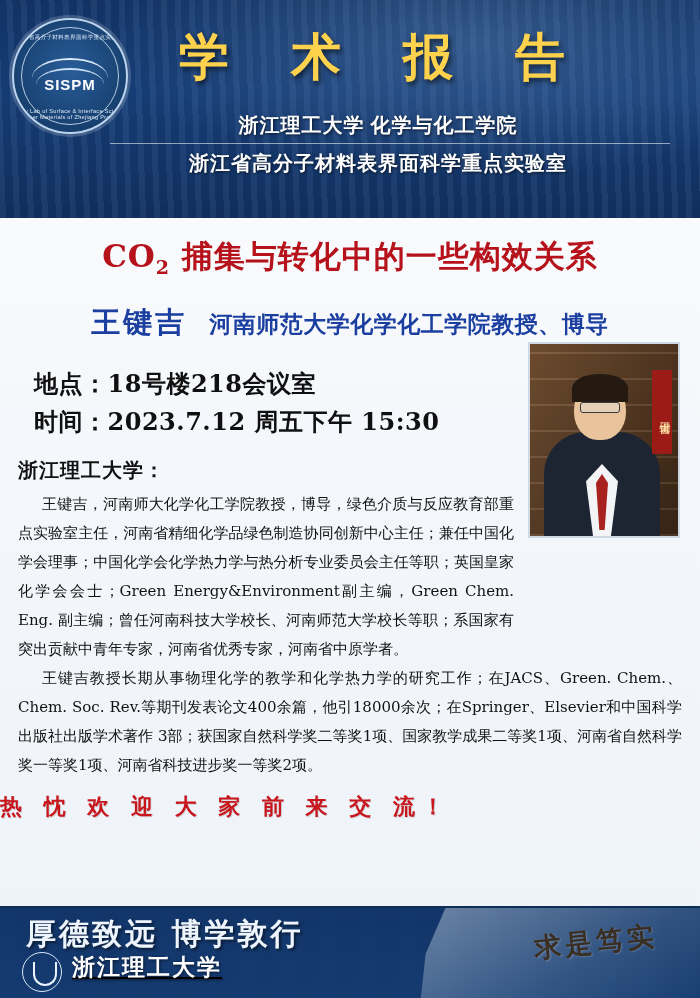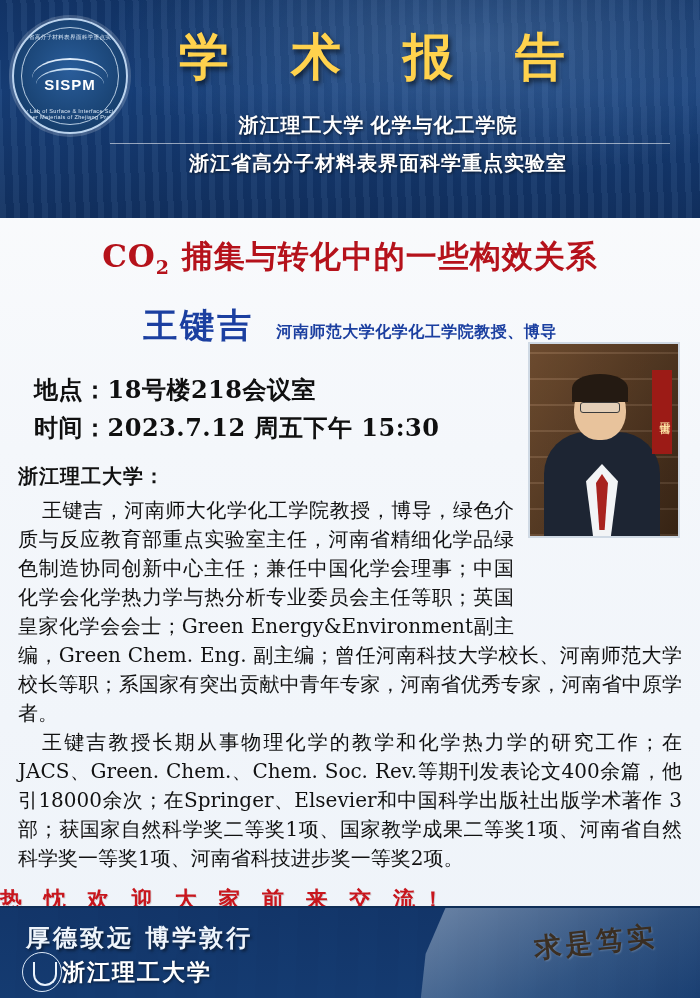--- a/index.html
+++ b/index.html
@@ -129,28 +129,28 @@
   .topic sub { font-size: 19px; }
 
   
   .speaker-row {
     margin-top: 16px;
     text-align: center;
     white-space: nowrap;
   }
   .speaker-name {
     font-family: Liberation Serif, serif;
-    font-size: 34px;
+    font-size: 29px;
     font-weight: bold;
     color: #1b3fa0;
     letter-spacing: 3px;
   }
   .speaker-title {
     font-family: "DejaVu Serif", serif;
-    font-size: 16px;
+    font-size: 23px;
     font-weight: bold;
     color: #1b3fa0;
     margin-left: 18px;
     letter-spacing: .5px;
   }
 
   
   .photo {
     position: absolute;
     right: 20px; top: 342px;
@@ -244,21 +244,21 @@
     font-family: "DejaVu Serif", serif;
     font-size: 20px;
     font-weight: bold;
     color: #111;
     letter-spacing: 1px;
   }
   .bio-body {
     margin-top: 6px;
     padding: 0 18px 0 18px;
     font-family: "DejaVu Serif", serif;
-    font-size: 20px;
+    font-size: 15px;
     line-height: 29px;
     color: #111;
     text-align: justify;
   }
   .bio-p { text-indent: 0; }
   .bio-p.indent { text-indent: 24px; }
   .bio-shape {
     float: right;
     width: 168px; height: 118px;
     shape-outside: margin-box;
@@ -302,33 +302,34 @@
     font-size: 27px;
     font-weight: bold;
     color: #3b2a18;
     letter-spacing: 4px;
     transform: rotate(-6deg);
     opacity: .9;
     text-shadow: 1px 1px 2px rgba(255,255,255,.25);
   }
   .motto {
     position: absolute;
-    left: 26px; top: 14px;
-    font-family: "DejaVu Serif", serif;
-    font-size: 24px;
+    left: 26px; top: 6px;
+    font-family: "DejaVu Serif", serif;
+    font-size: 30px;
     font-weight: bold;
     color: #eef4fb;
     letter-spacing: 3px;
     text-shadow: 2px 2px 3px rgba(0,0,0,.5);
   }
   .uni-row {
     position: absolute;
     left: 22px; bottom: 6px;
     display: flex;
-    align-items: center;
+    gap: 10px;
+    text-decoration: underline;
   }
   .uni-logo {
     width: 40px; height: 40px;
     border-radius: 50%;
     background: radial-gradient(circle at 50% 45%, #3a6fae 0%, #1d4a82 70%, #143montante 100%);
     border: 1.6px solid #dbe8f7;
     position: relative;
   }
   .uni-logo::after {
     content: "";

